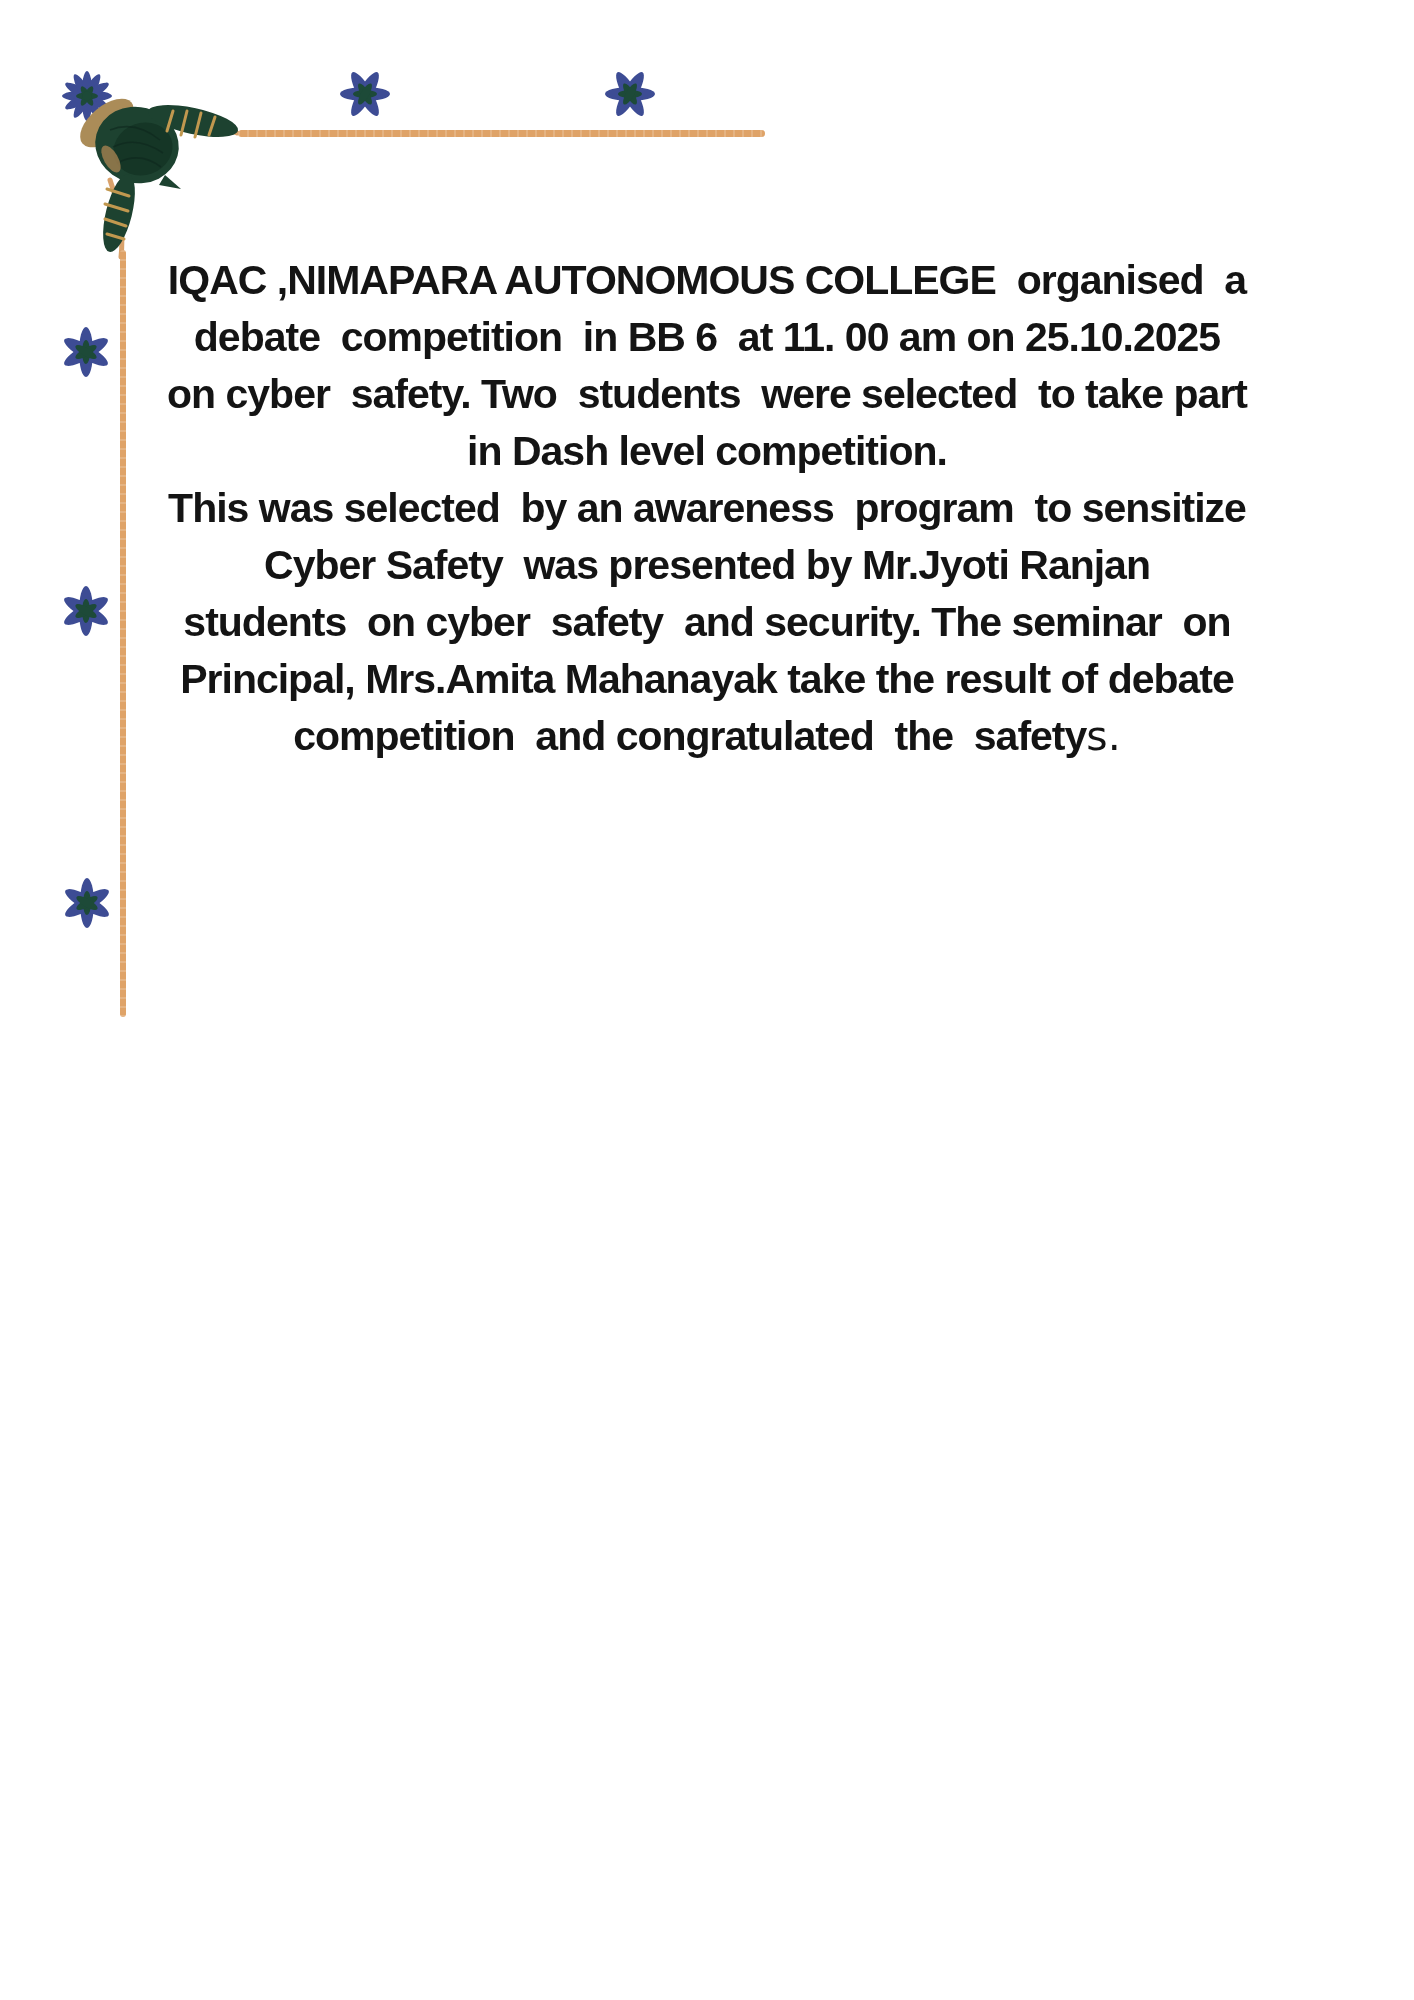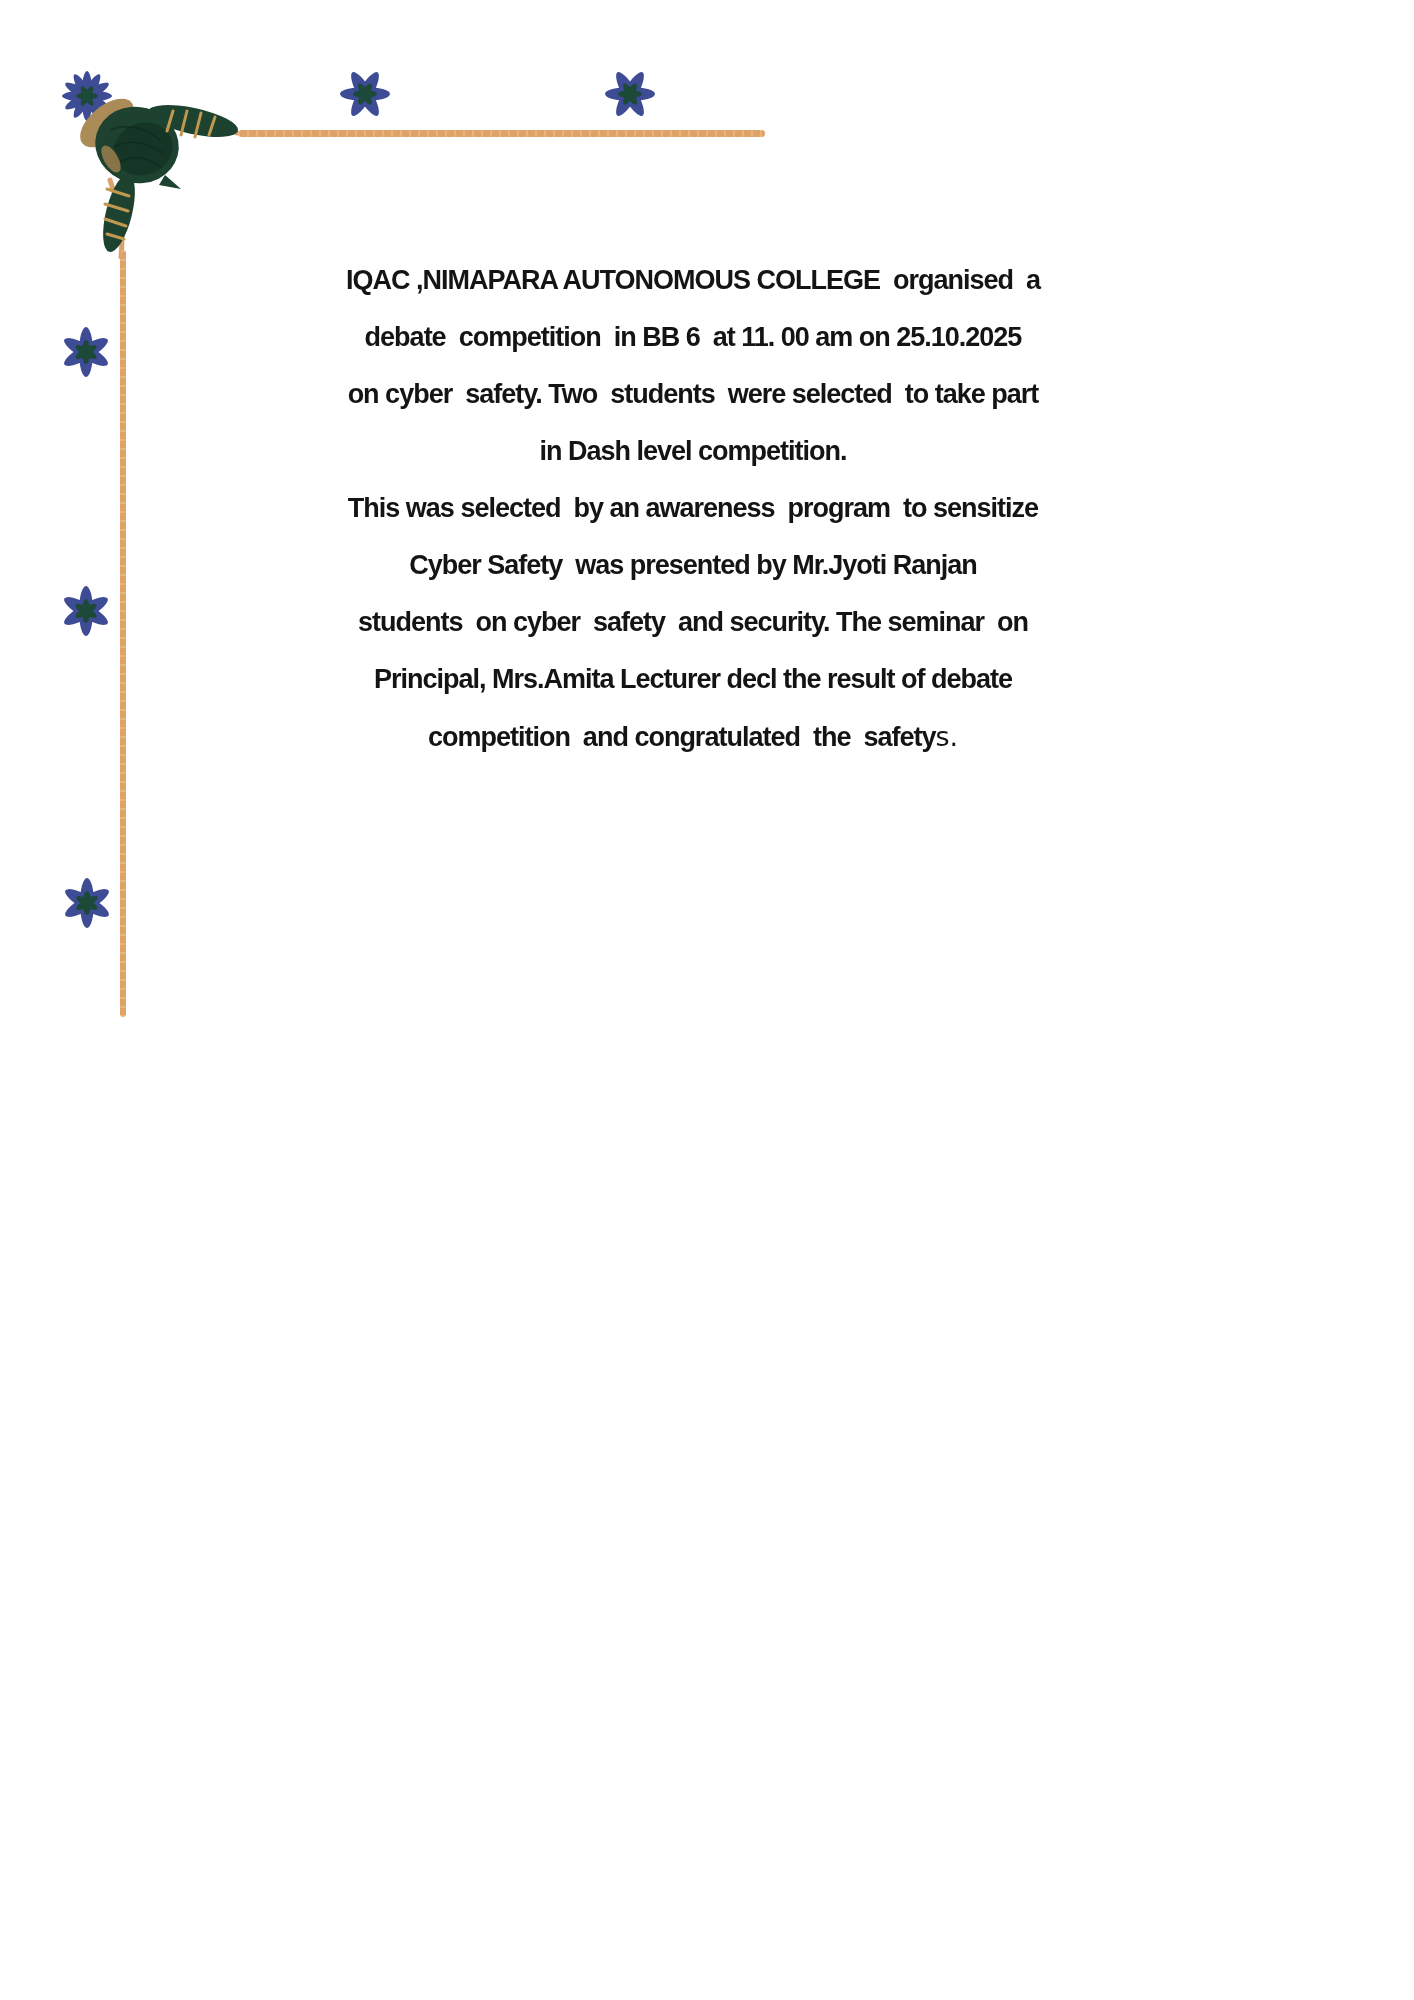--- a/index.html
+++ b/index.html
@@ -8,26 +8,26 @@
     width:1414px;
     height:2000px;
     background:#ffffff;
     overflow:hidden;
     font-family:"Liberation Sans", sans-serif;
   }
   
   .article{
     position:absolute;
     top:252px;
-    left:56px;
+    left:70px;
     width:1274px;
     text-align:center;
     color:#141414;
     font-weight:700;
-    font-size:27px;
+    font-size:41px;
     line-height:57px;
     letter-spacing:-1px;
   }
   .article .line{
     min-height:57px;
     white-space:pre-wrap;
   }
   .light-suffix{
     font-weight:400;
     font-family:"DejaVu Sans", sans-serif;
@@ -191,17 +191,17 @@
   </svg>
 
   <div class="article">
     <div class="line">IQAC ,NIMAPARA AUTONOMOUS COLLEGE  organised  a</div>
     <div class="line">debate  competition  in BB 6  at 11. 00 am on 25.10.2025</div>
     <div class="line">on cyber  safety. Two  students  were selected  to take part</div>
     <div class="line">in Dash level competition.</div>
     <div class="line">This was selected  by an awareness  program  to sensitize</div>
     <div class="line">Cyber Safety  was presented by Mr.Jyoti Ranjan</div>
     <div class="line">students  on cyber  safety  and security. The seminar  on</div>
-    <div class="line">Principal, Mrs.Amita Lecturer decl the result of debate</div>
+    <div class="line">Principal, Mrs.Amita Mahanayak take the result of debate</div>
     <div class="line"><span>competition  and congratulated  the  safety</span><span class="light-suffix">s.</span></div>
   </div>
 
 </div>
 
 </body></html>

